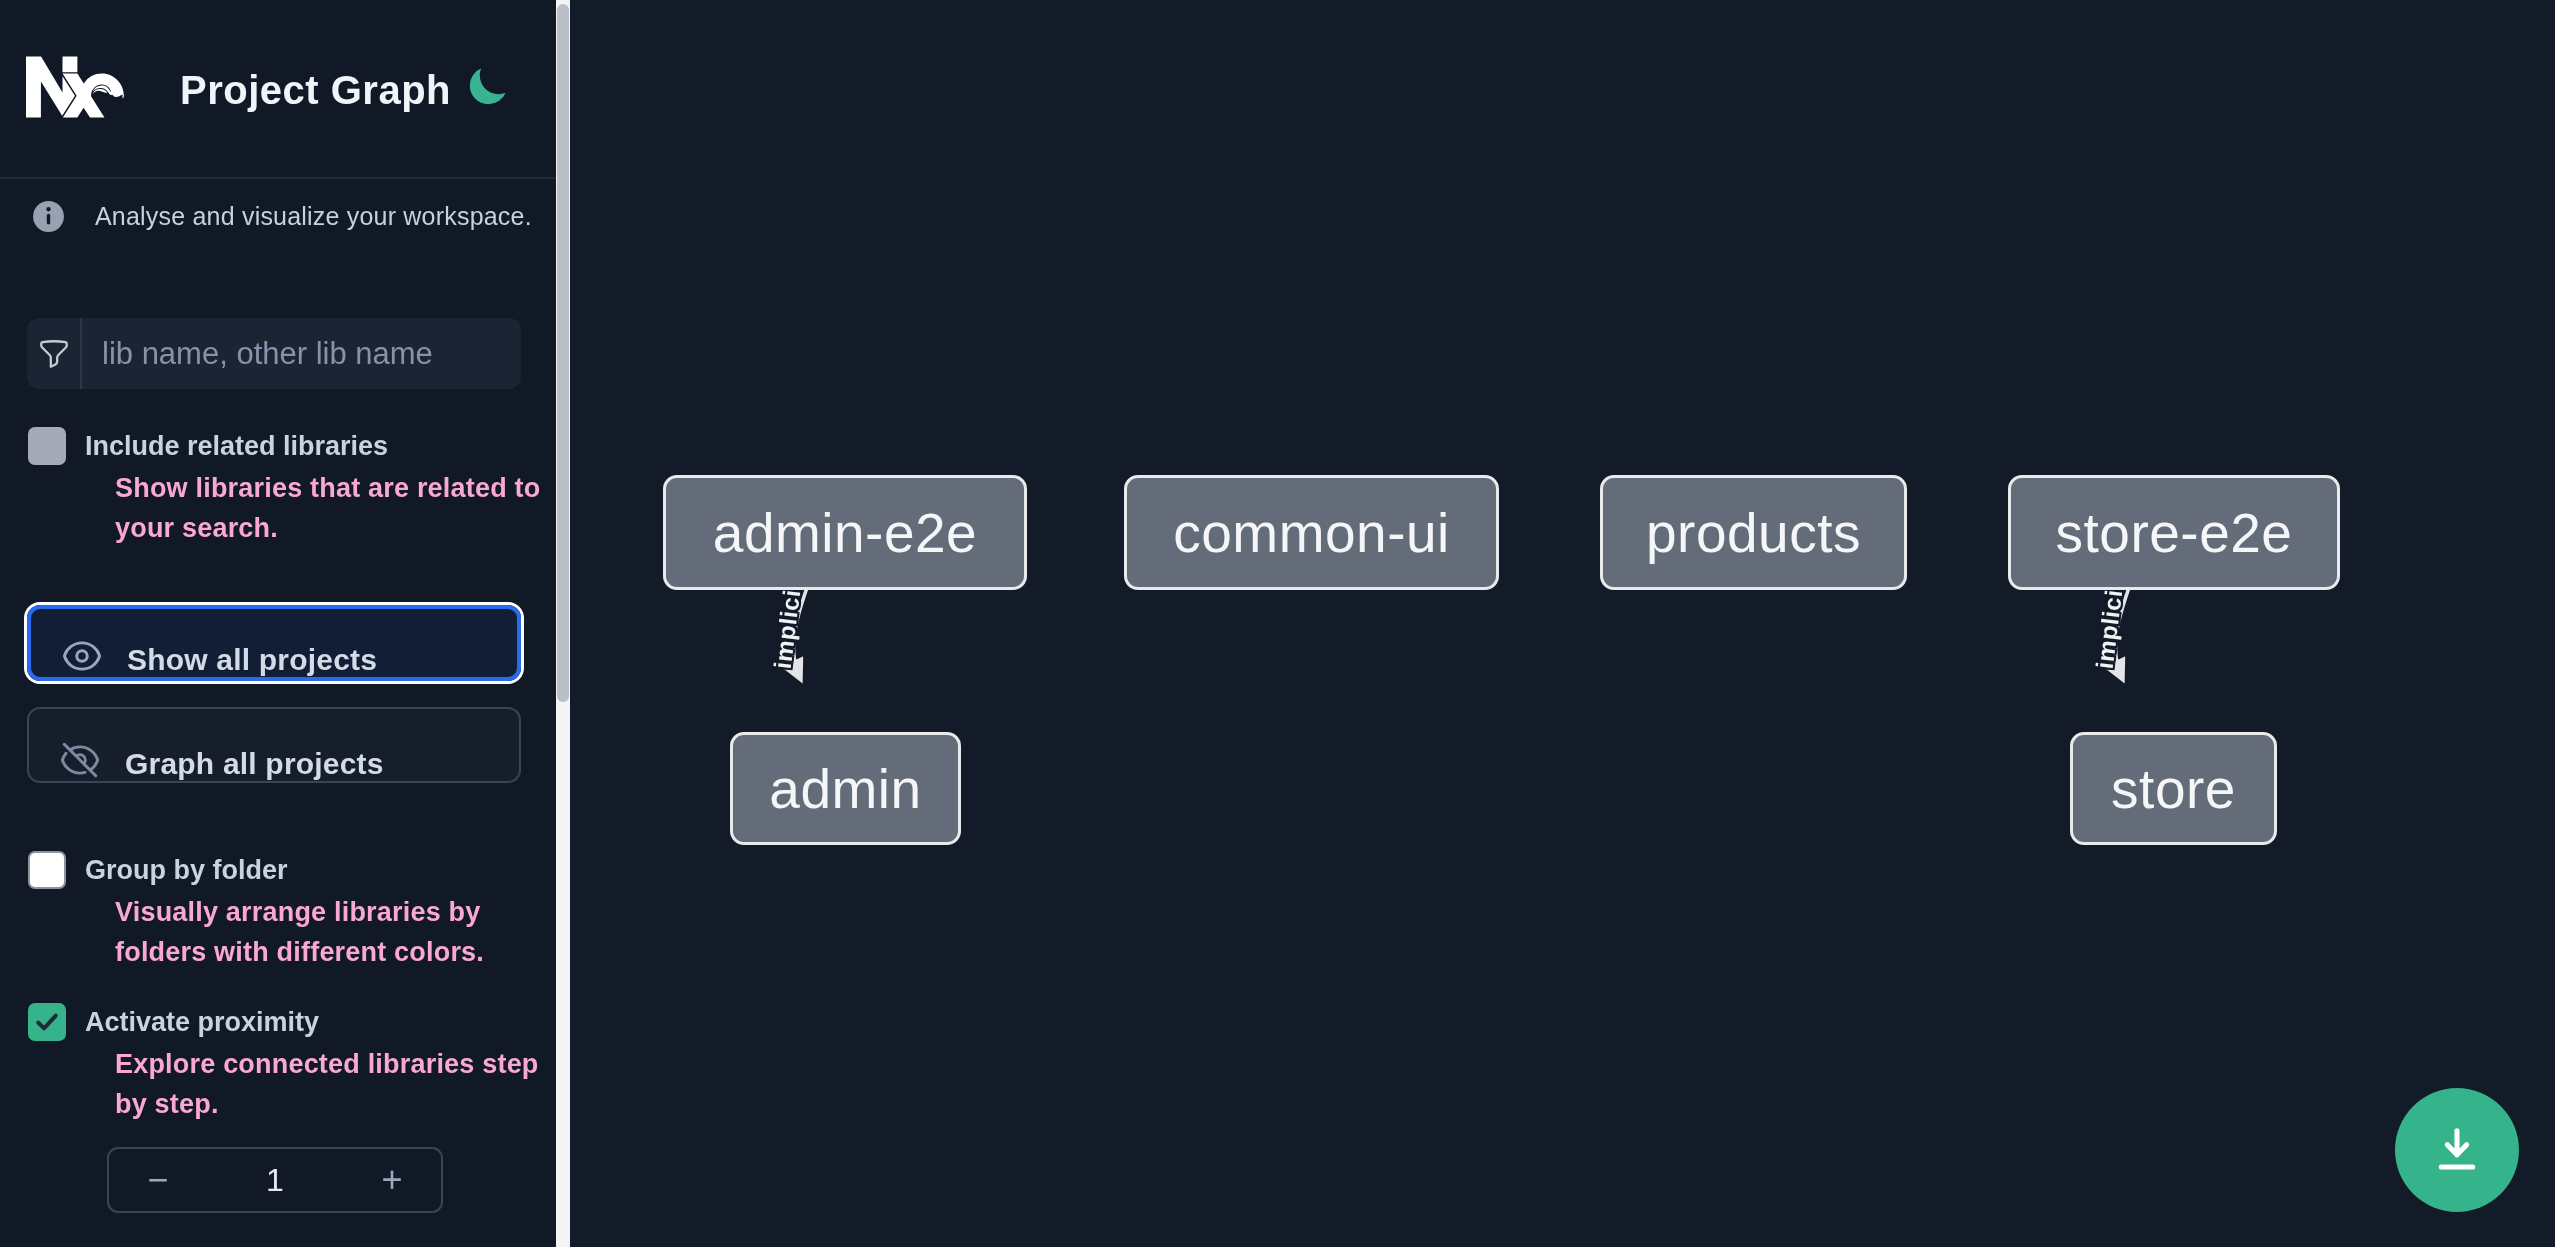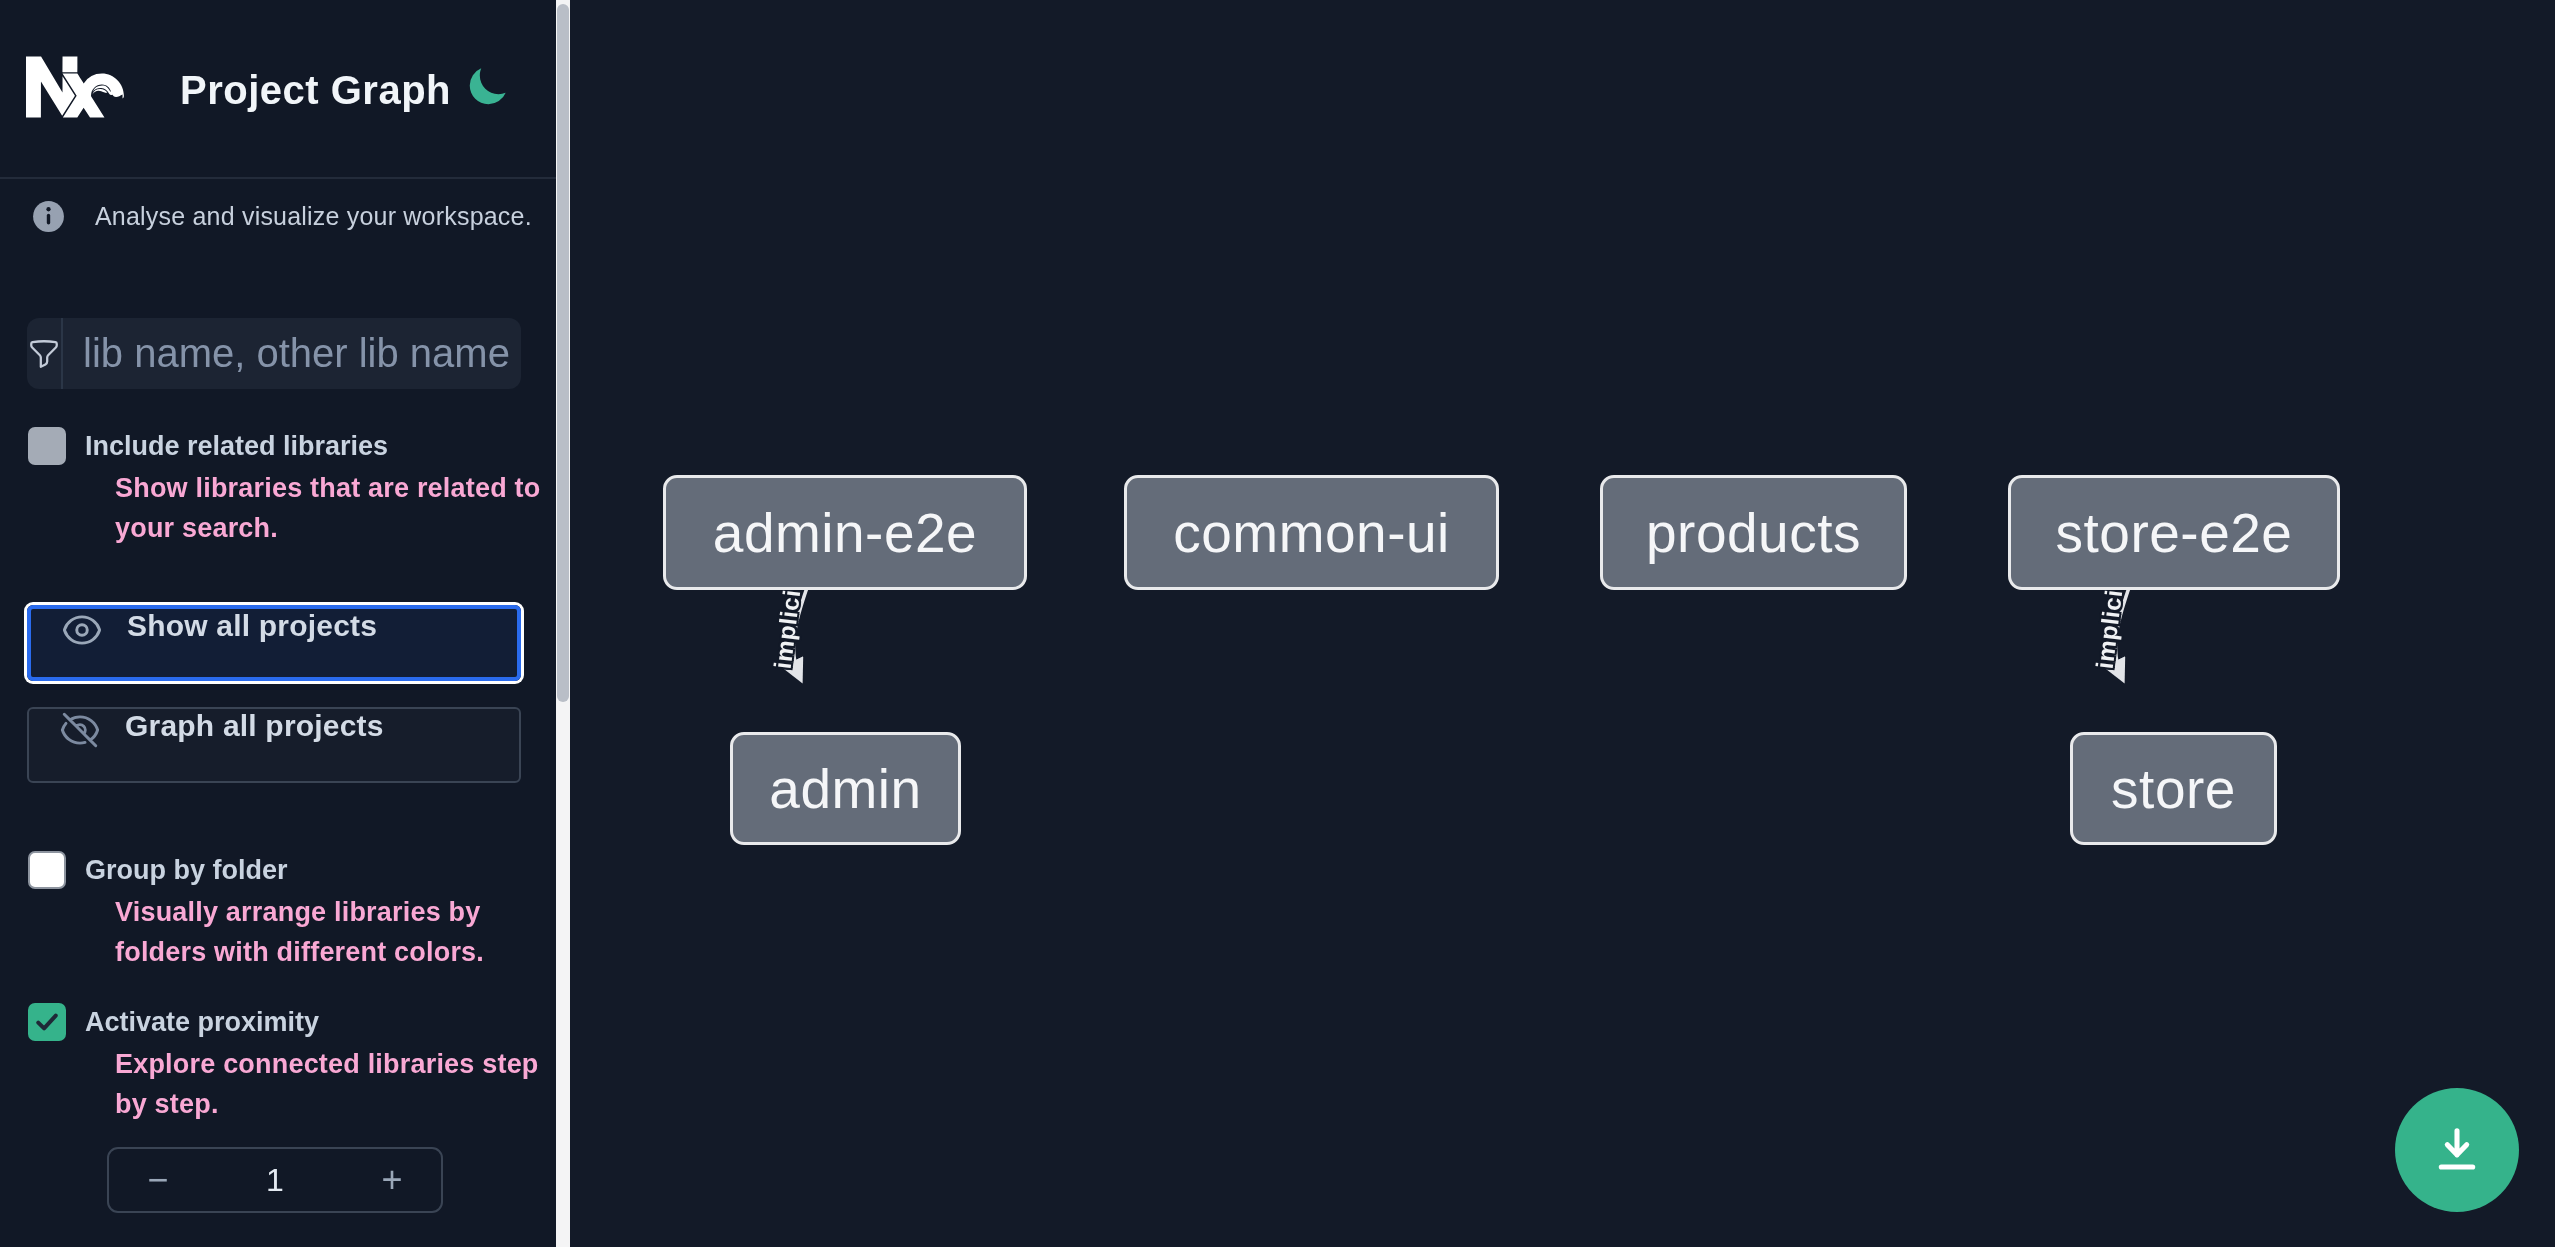--- a/index.html
+++ b/index.html
@@ -37,21 +37,21 @@
     position:absolute; left:27px; top:318px; width:494px; height:71px;
     background:#1c2433; border-radius:12px; display:flex; align-items:stretch;
   }
   .search-funnel {
     width:70px; display:flex; align-items:center; justify-content:center;
     border-right:2px solid #2b3647;
   }
   .search-funnel svg { width:34px; height:34px; }
   .search input {
     flex:1; background:transparent; border:none; outline:none;
-    padding:0 20px; font-size:40px; color:#8b5cf6;
+    padding:0 20px; font-size:31px; color:#8b5cf6;
     font-family:"Liberation Sans","DejaVu Sans",sans-serif;
   }
   .search input::placeholder { color:#8593a9; opacity:1; }
 
   
   .option { position:absolute; left:28px; width:505px; }
   .cb {
     position:absolute; left:0; top:3px; width:38px; height:38px; border-radius:7px;
     display:flex; align-items:center; justify-content:center; cursor:pointer;
   }
@@ -63,21 +63,21 @@
     margin-left:57px; font-size:27px; font-weight:700; color:#c9d3e0; line-height:44px;
   }
   .opt-desc {
     margin-left:87px; width:462px; font-size:27px; font-weight:700;
     color:#f9a8d4; line-height:40px; letter-spacing:.2px;
   }
 
   
   .side-btn {
     position:absolute; left:27px; width:494px; height:76px;
-    display:flex; align-items:flex-start; border-radius:6px; cursor:pointer;
+    display:flex; align-items:flex-end; border-radius:13px; cursor:pointer;
     background:rgba(255,255,255,.025); border:2px solid #3a4454;
     font-family:inherit;
   }
   .side-btn svg { width:42px; height:42px; margin-left:30px; flex:0 0 auto; }
   .side-btn .btn-label {
     margin-left:24px; font-size:30px; font-weight:600; color:#d3dbe6; letter-spacing:.2px;
   }
   .btn-focused {
     background:rgba(42,107,238,.08);
     border:4px solid #2a6bee;

